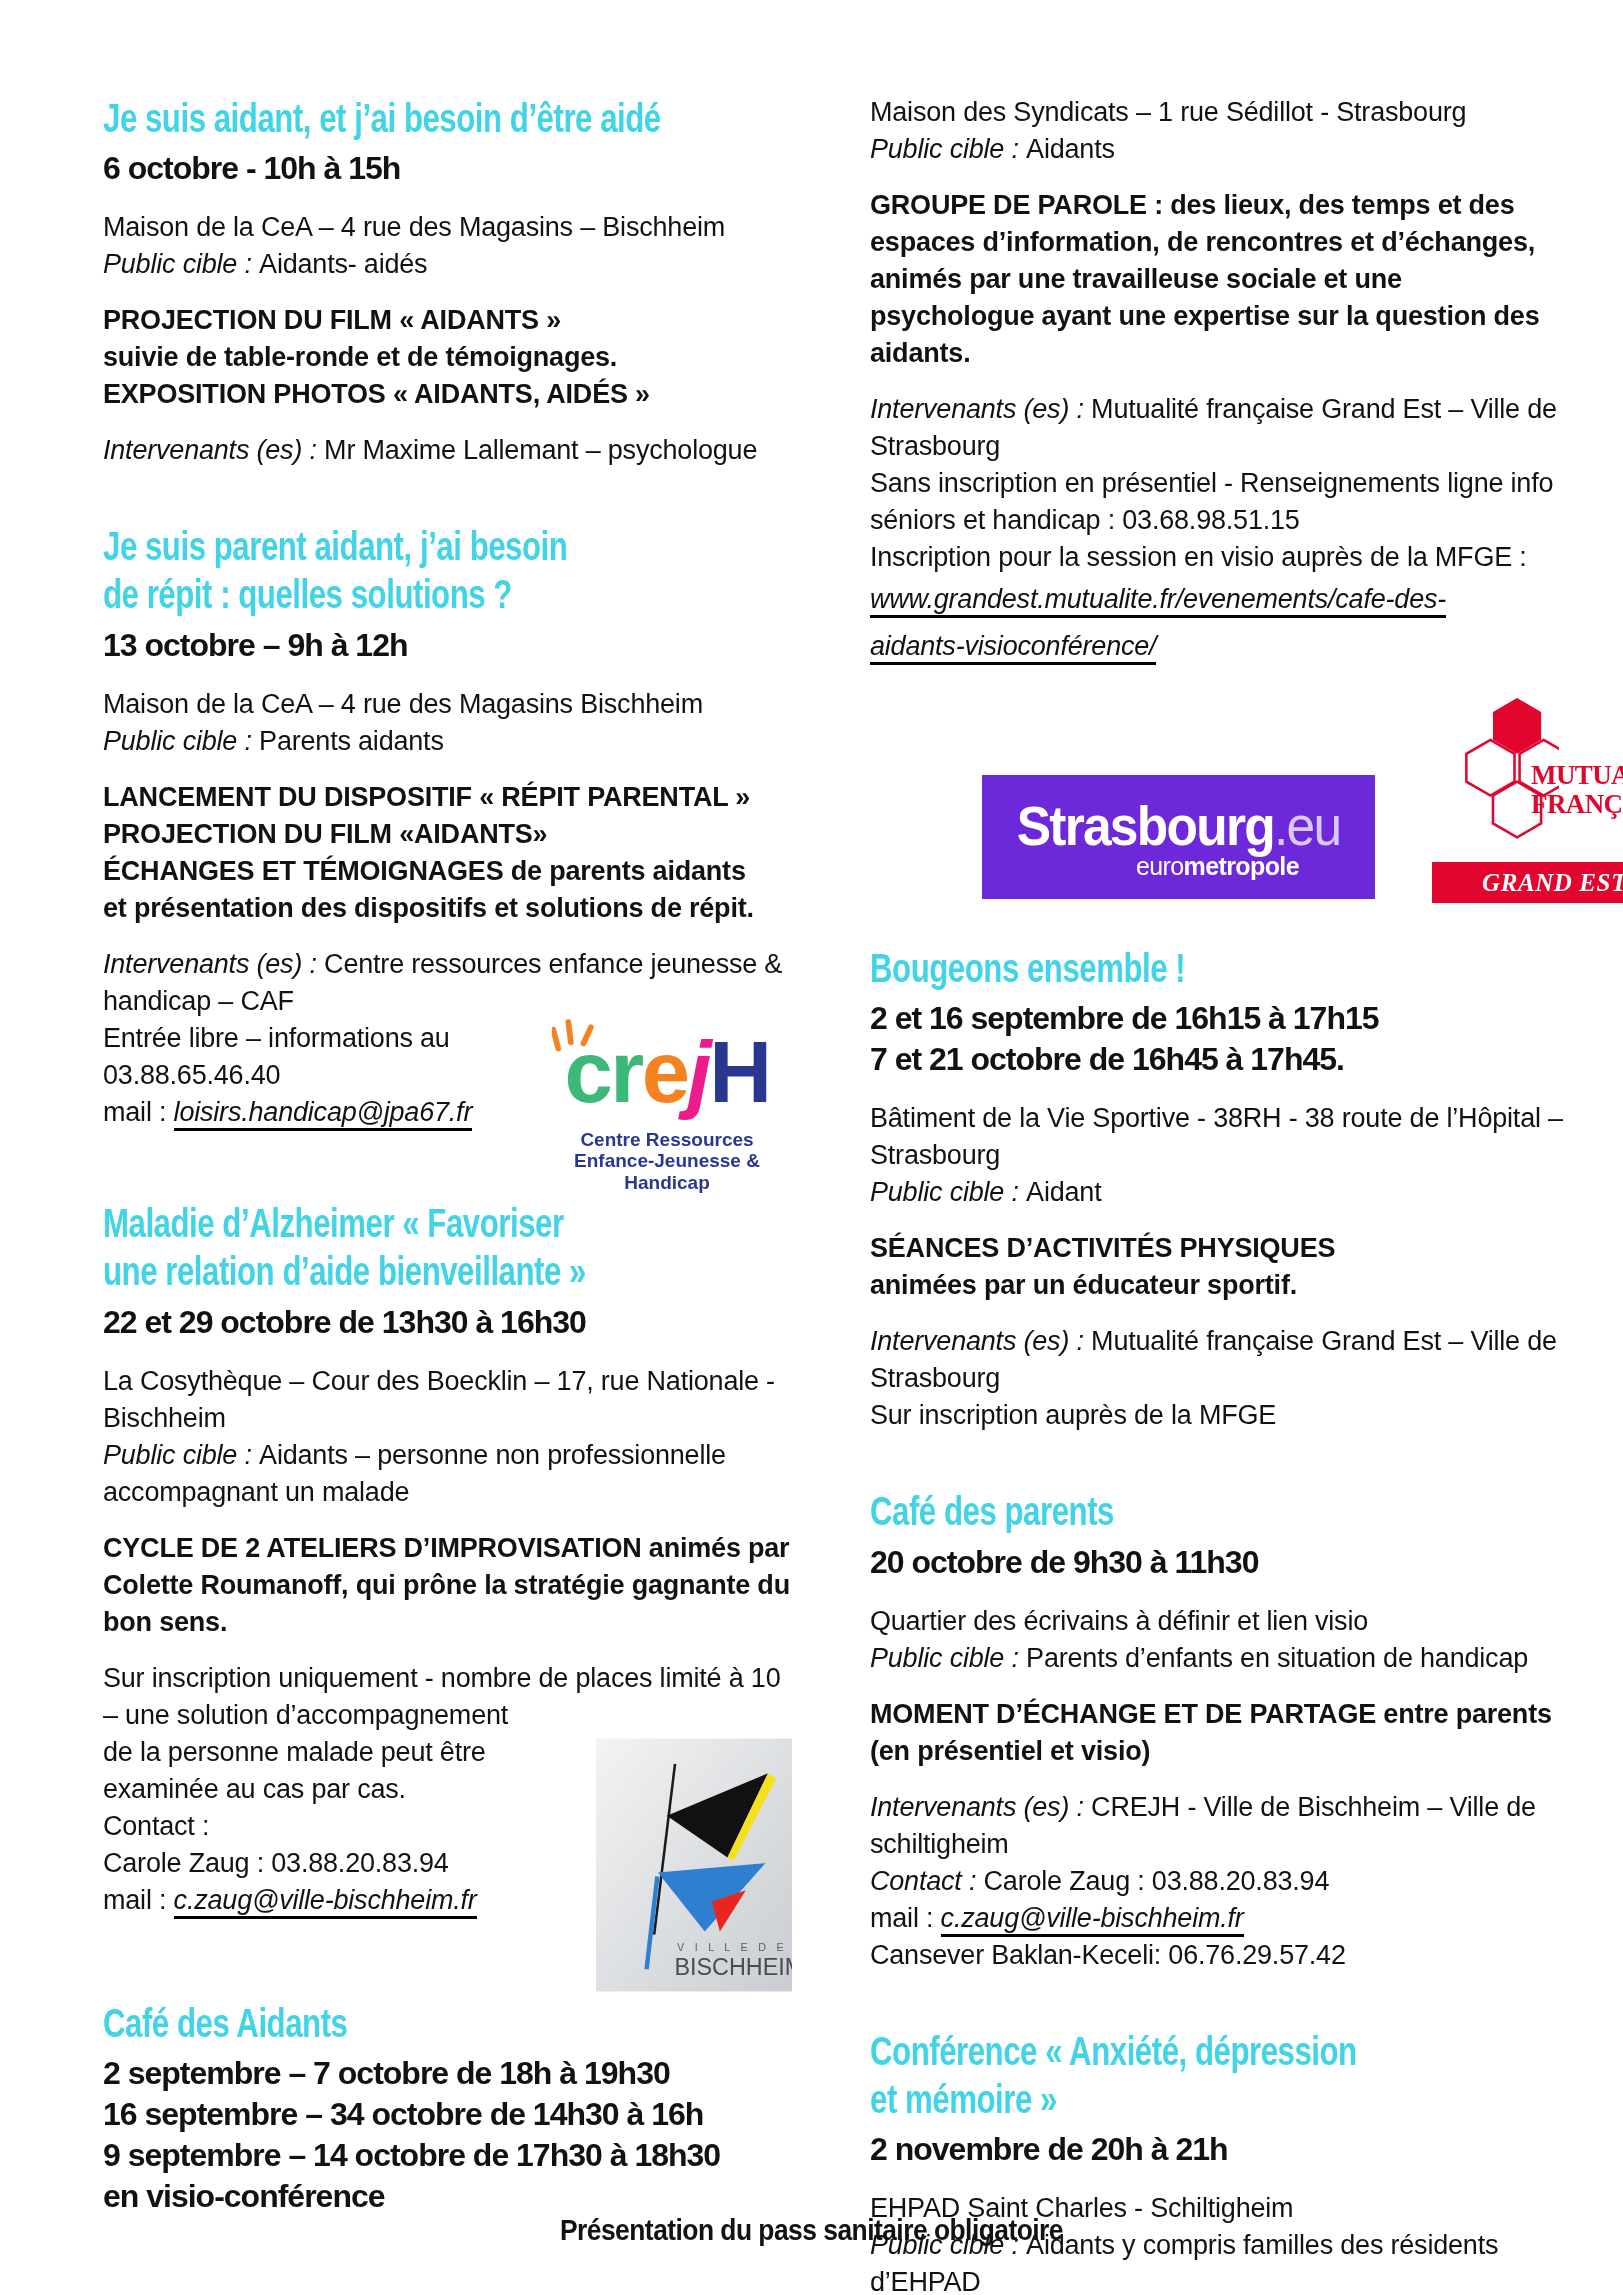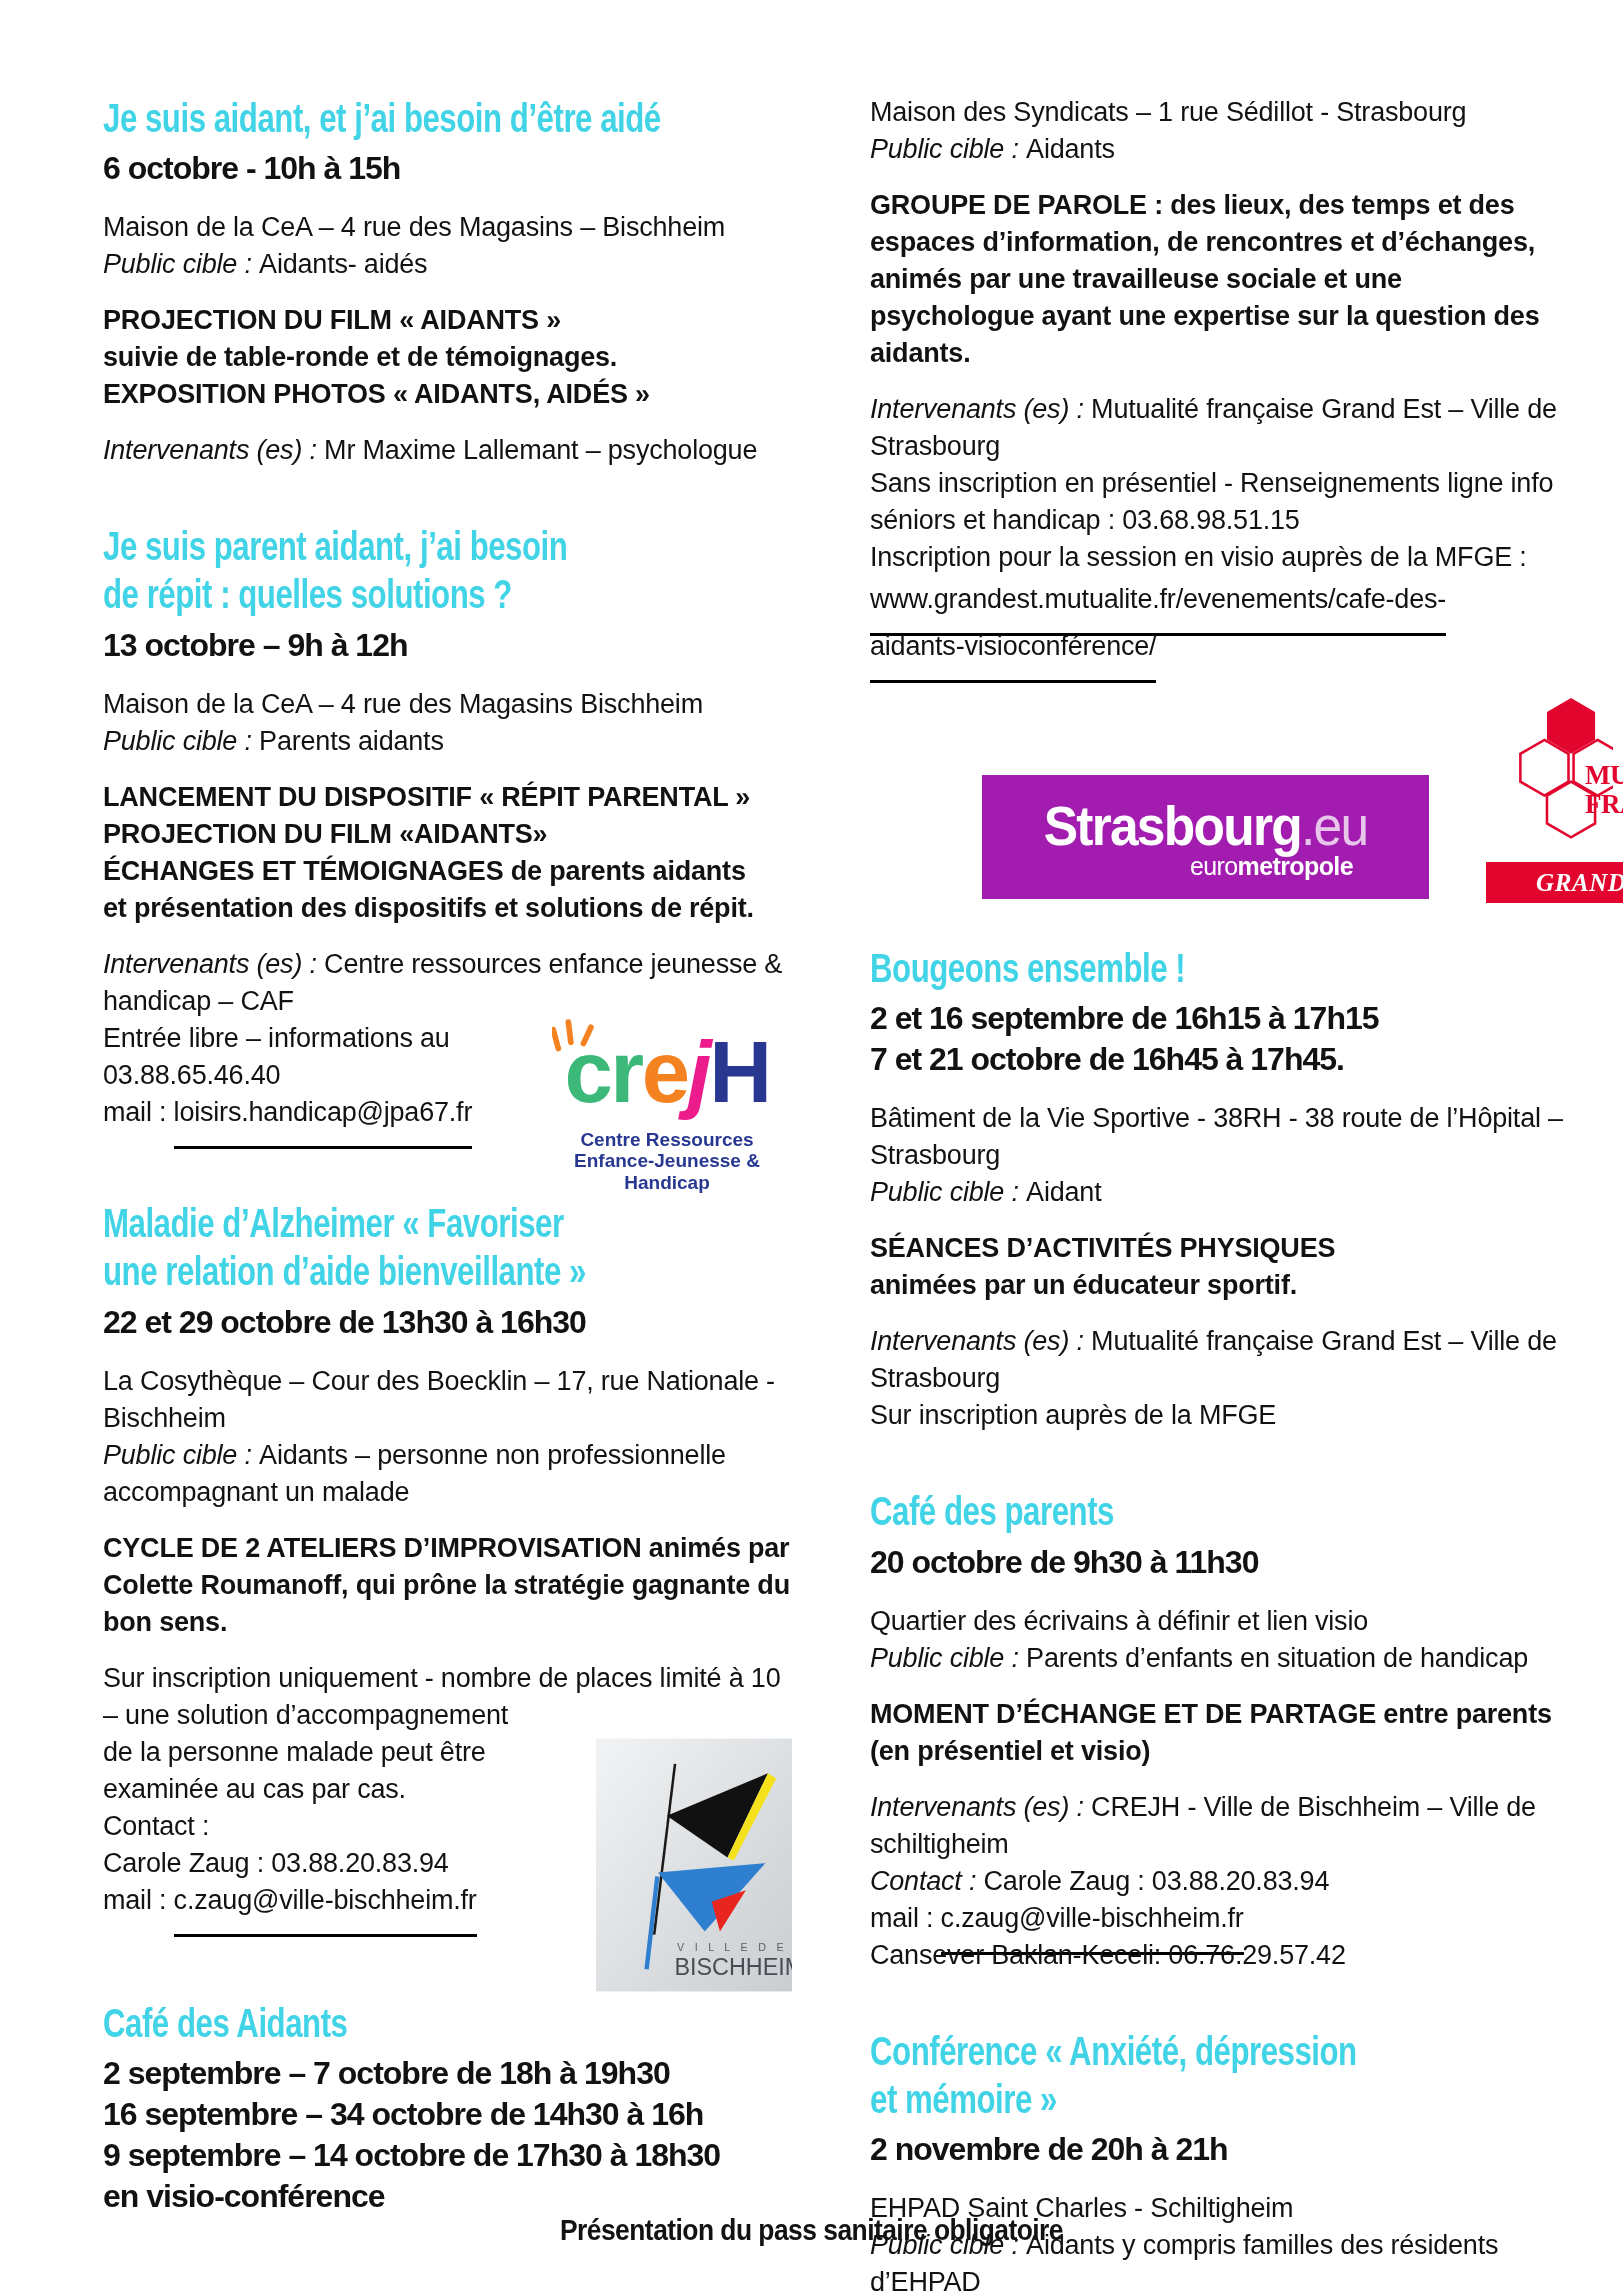--- a/index.html
+++ b/index.html
@@ -13,41 +13,41 @@
   section{clear:both;margin:0 0 53px 0;}
   h2.title{
     color:#41d3e6;font-weight:bold;font-size:40px;line-height:48px;margin:0 0 6.3px 0;
     letter-spacing:-0.6px;white-space:nowrap;transform:scaleX(.78);transform-origin:0 0;
   }
   .date{font-weight:bold;font-size:32px;line-height:41px;letter-spacing:-1px;margin:0 0 20px 0;}
   .p{font-size:27px;line-height:37px;letter-spacing:-0.2px;margin:0;}
   .mb{margin-bottom:19px;}
   .b{font-weight:bold;}
   .it{font-style:italic;}
-  .lnk{border-bottom:3.2px solid #000;padding-bottom:19px;}
+  .lnk{border-bottom:3.2px solid #000;padding-bottom:1px;font-style:italic;}
   .footer{
     position:absolute;left:0;width:100%;top:2213px;text-align:center;
     font-weight:bold;font-size:30px;letter-spacing:-0.6px;transform:scaleX(.88);
   }
   
   .crejh{float:right;width:266px;margin:6.3px 0 6.3px 15px;text-align:center;position:relative;}
   .crejh .letters{font-weight:bold;font-size:87px;line-height:1.05;letter-spacing:-2.5px;}
   .crejh .l-c{color:#3cb878;}
   .crejh .l-r{color:#3cb878;}
   .crejh .l-e{color:#f58220;}
   .crejh .l-j{color:#ec1c8d;font-style:italic;}
   .crejh .l-h{color:#283891;}
   .crejh .sub{color:#283891;font-weight:bold;font-size:19px;line-height:21.5px;margin-top:11.4px;}
   .crejh svg.rays{position:absolute;left:18px;top:-9px;}
   
   .bisch{float:right;width:204px;margin:3.8px 0 5px 18px;}
   
   .logos-row{display:flex;align-items:flex-end;gap:57px;margin:23px 0 41px 0;padding-left:112px;}
   .strasbourg{
-    width:447px;height:124px;background:#a21caf;color:#fff;position:relative;flex:0 0 auto;
+    width:393px;height:124px;background:#6d28d9;color:#fff;position:relative;flex:0 0 auto;
     margin-bottom:3.8px;
   }
   .strasbourg .main{position:absolute;left:0;right:0;top:18px;text-align:center;font-weight:bold;font-size:56px;letter-spacing:-1.9px;transform:scaleX(.92);}
   .strasbourg .tld{font-weight:normal;opacity:.75;}
   .strasbourg .sub{position:absolute;right:76px;top:77px;font-size:25px;letter-spacing:-0.6px;}
   .strasbourg .sub .bold{font-weight:bold;}
   .mutualite{width:245px;height:210px;position:relative;flex:0 0 auto;}
   .mutualite .mftxt{position:absolute;right:0;top:68px;width:146px;text-align:right;
     color:#e2062f;font-family:"Liberation Serif",serif;font-weight:bold;font-size:27px;line-height:29px;letter-spacing:-0.6px;}
   .mutualite .band{position:absolute;left:0;right:0;bottom:0;height:41px;background:#e2062f;

